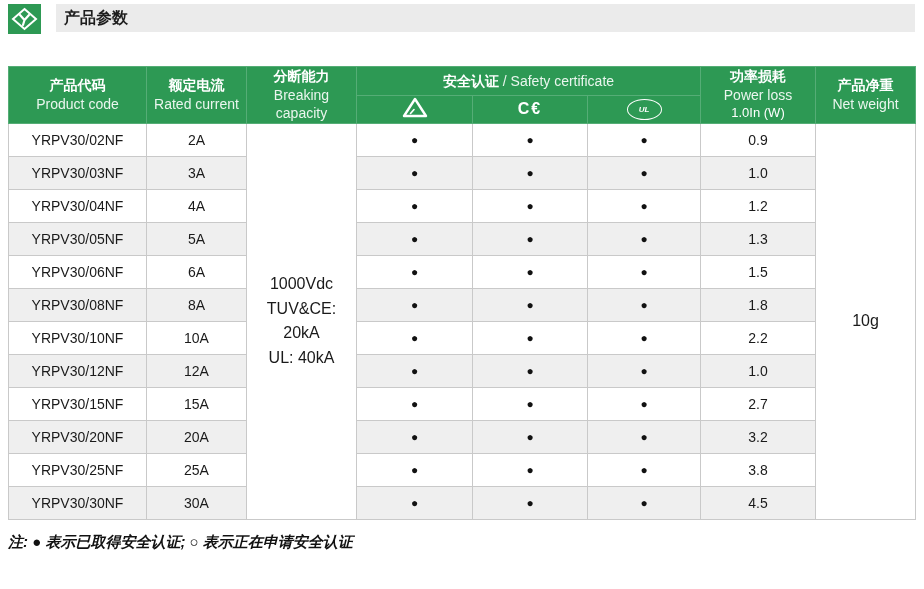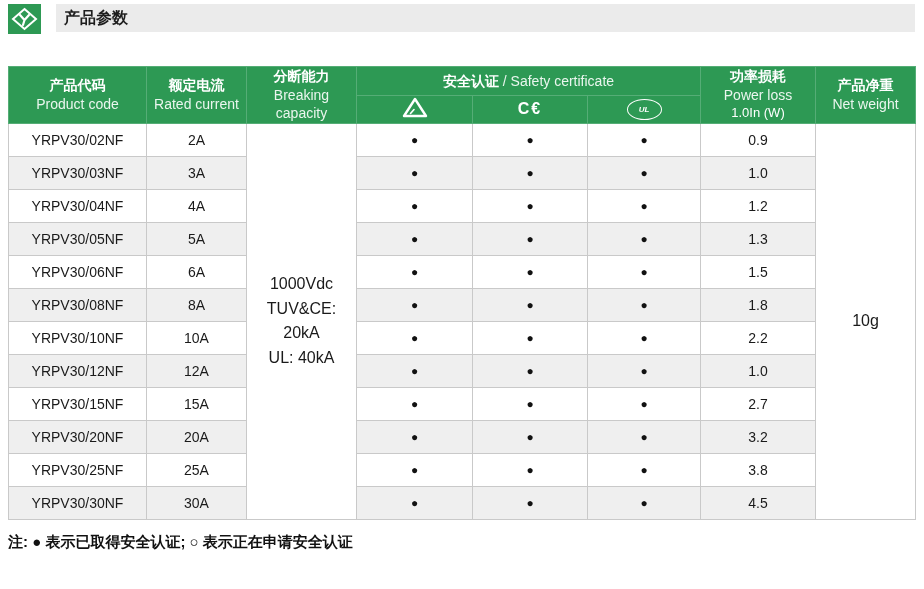--- a/index.html
+++ b/index.html
@@ -34,21 +34,21 @@
 
   
   .icon-cell { text-align:center; }
   .ce-mark { font-size:16px; font-weight:bold; color:#fff; letter-spacing:2px; }
   .ul-badge { width:35px; height:21px; border:1.6px solid #fff; border-radius:50%;
     display:inline-flex; align-items:center; justify-content:center;
     font-size:8px; font-weight:bold; font-style:italic; color:#fff; }
 
   
   .note { position:absolute; left:8px; top:531px; width:907px; }
-  .note-zh { font-size:15px; font-weight:bold; color:#111; line-height:1.4; }
+  .note-zh { font-size:15px; font-weight:bold; color:#111; line-height:1.4;font-style:italic; }
   .note-en { font-size:10px; font-weight:bold; color:#222; line-height:1.5; }
 </style>
 </head>
 <body>
 
 <div class="topbar">
   <div class="logo">
     <svg width="27" height="24" viewBox="0 0 27 24">
       <polygon points="13.5,2 25,12 13.5,22 2,12" fill="none" stroke="#ffffff" stroke-width="2"></polygon>
       <path d="M9 8 L13.5 13 L18 8 M13.5 13 L12 18" fill="none" stroke="#ffffff" stroke-width="2.2" stroke-linecap="round"></path>

